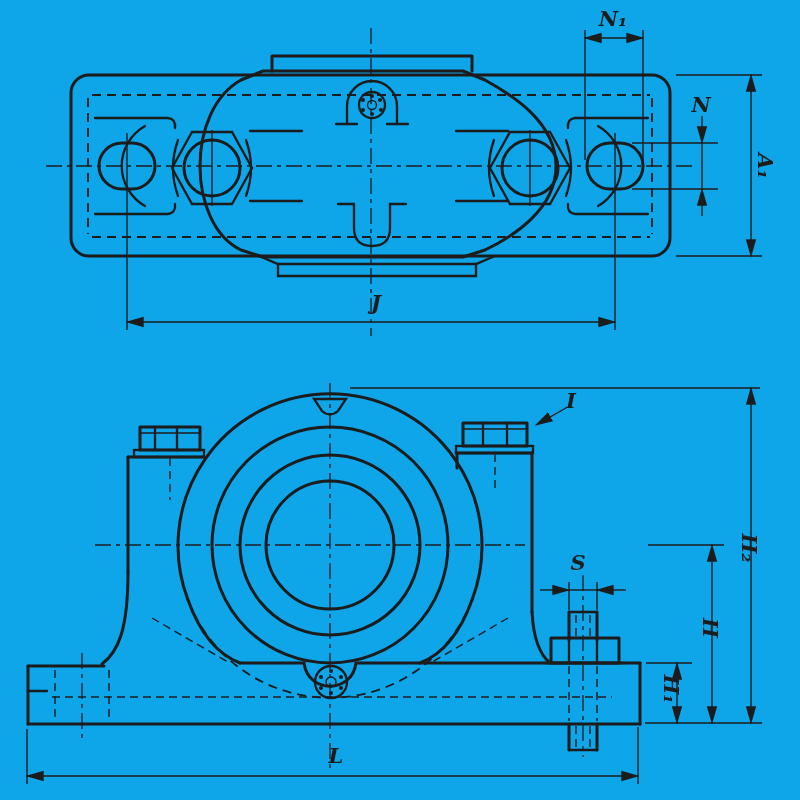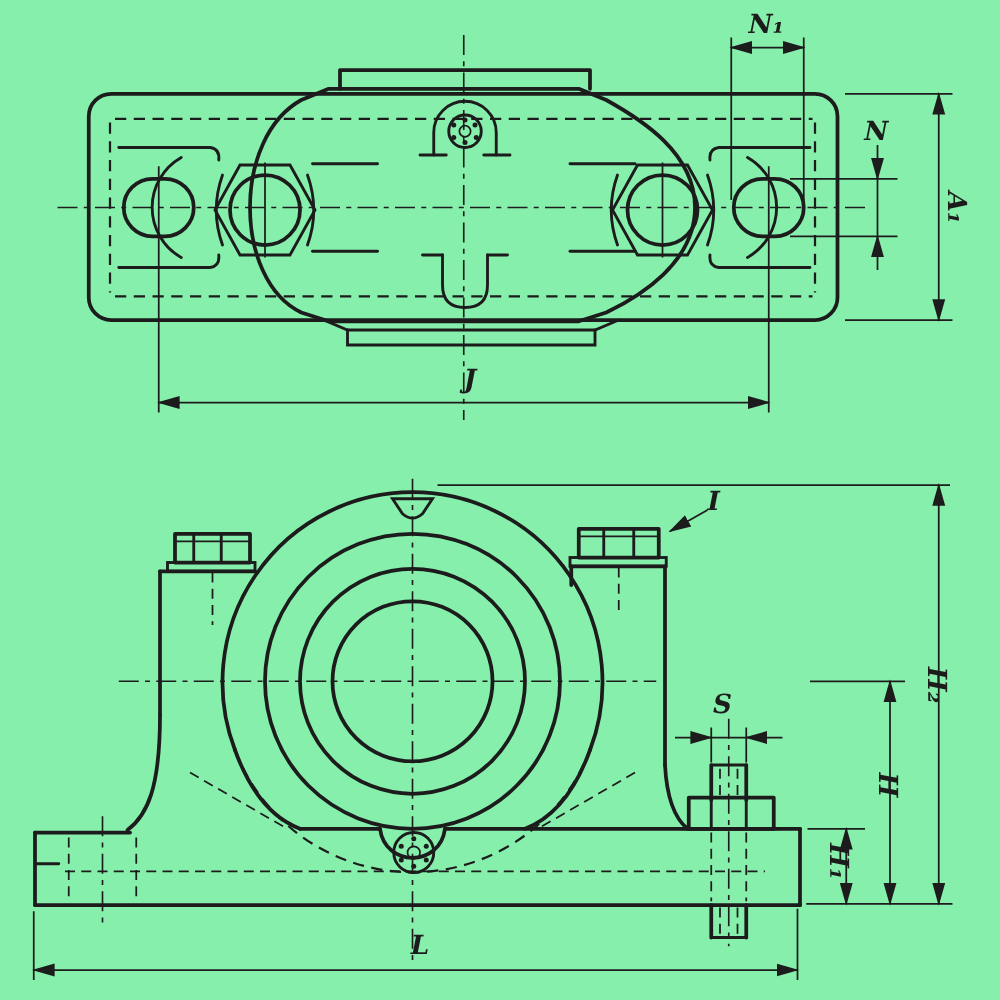--- a/index.html
+++ b/index.html
@@ -1,17 +1,17 @@
 <!DOCTYPE html>
 <html><head>
 <meta charset="utf-8">
 <style>
   html,body{margin:0;padding:0;background:#ffffff;}
   .stage{
-    position:relative;width:800px;height:800px;background:#86efac;
+    position:relative;width:800px;height:800px;background:#0ea5e9;
     font-family:"DejaVu Serif", serif;overflow:hidden;
   }
   svg{position:absolute;left:0;top:0;}
   .ln{stroke:#1c1c1c;stroke-width:3;fill:none;stroke-linecap:round;stroke-linejoin:round;}
   .md{stroke:#1c1c1c;stroke-width:2.3;fill:none;stroke-linecap:round;}
   .thin{stroke:#1c1c1c;stroke-width:1.4;fill:none;}
   .dash{stroke:#1c1c1c;stroke-width:1.8;fill:none;stroke-dasharray:9 6;}
   .dashthin{stroke:#1c1c1c;stroke-width:1.4;fill:none;stroke-dasharray:8 5;}
   .cl{stroke:#1c1c1c;stroke-width:1.3;fill:none;stroke-dasharray:16 5 4 5;}
   .dim{stroke:#1c1c1c;stroke-width:1.4;fill:none;}

